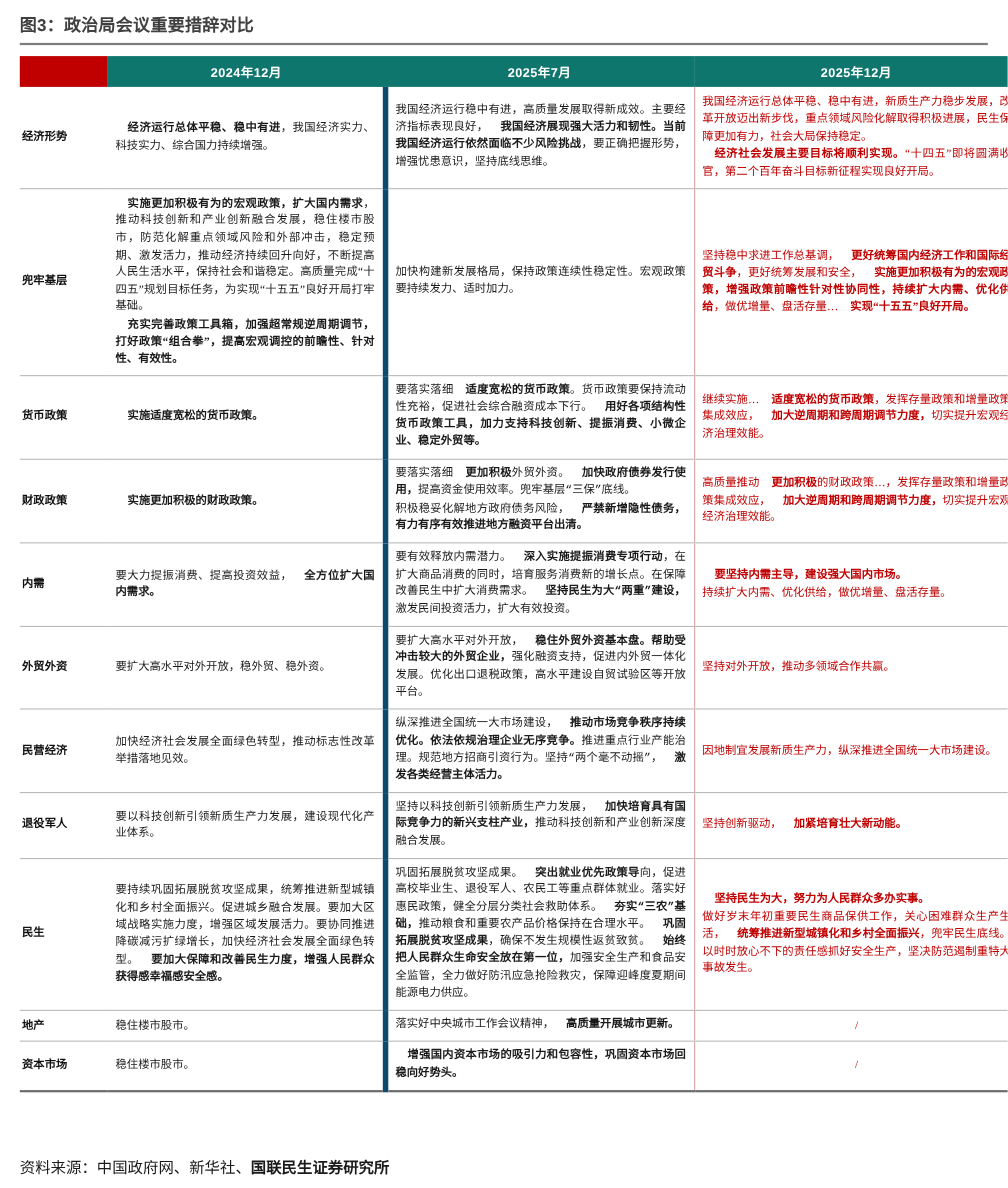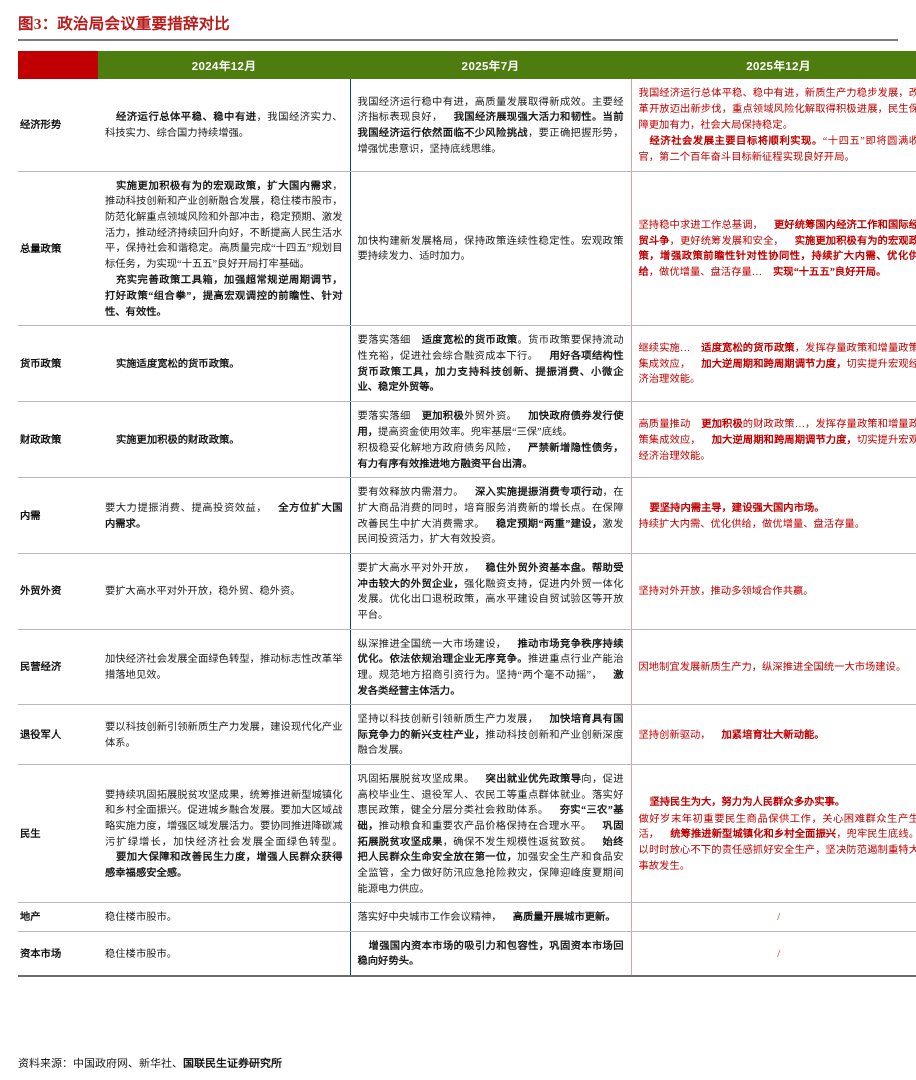--- a/index.html
+++ b/index.html
@@ -28,34 +28,34 @@
   .fig-title-wrap {
     border-bottom: 2.5px solid #7d7d7d;
     padding-bottom: 6px;
     margin-bottom: 10px;
     flex: 0 0 auto;
   }
   .fig-title {
     font-size: 15.5px;
     font-weight: bold;
     letter-spacing: 0.2px;
-    color: #b91c1c;
+    color: #404040;
     line-height: 1.25;
-    font-family: Liberation Serif, serif;
+    font-family: Liberation Sans, sans-serif;
   }
 
   
   .tbl {
     border-collapse: collapse;
     table-layout: fixed;
     width: 880px;
     flex: 0 0 auto;
   }
   .tbl thead th {
-    background: #4d7c0f;
+    background: #0f766e;
     color: #ffffff;
     font-weight: bold;
     font-size: 11.5px;
     text-align: center;
     padding: 6px 4px;
     letter-spacing: 0.4px;
     border: none;
     font-family: "Liberation Sans", "DejaVu Sans", sans-serif;
   }
   .tbl thead th.th-blank {
@@ -76,35 +76,35 @@
   .col-cat {
     width: 76px;
     text-align: right;
     font-weight: bold;
     font-size: 10.6px;
     color: #111;
     padding-left: 2px !important;
     padding-right: 2px !important;
   }
   .col-2024 { width: 244px; }
-  .col-2025a { width: 273px; border-left: 1px solid #0c4a6e; }
+  .col-2025a { width: 273px; border-left: 5px solid #0c4a6e; font-family: Liberation Mono, monospace; }
   .col-2025b { width: 287px; border-left: 1px solid #d9a3a3; color: #c00000; }
 
   .col-2025b p, .col-2025b span { color: #c00000; }
 
   p { margin: 0 0 0 0; }
   p + p { margin-top: 1px; }
   .b { font-weight: bold; padding-left: 11px; }
   .center { text-align: center; }
 
   
   .source {
     margin-top: auto;
     padding-top: 10px;
-    font-size: 11px;
+    font-size: 14px;
     color: #1a1a1a;
     font-family: Liberation Sans, sans-serif;
   }
   .source .src-label { }
   .source .src-firm { font-weight: bold; }
 </style>
 </head>
 <body>
 
 <div class="page">
@@ -130,21 +130,21 @@
           </td>
           <td class="col-2025a">
             <p><span>我国经济运行稳中有进，高质量发展取得新成效。主要经济指标表现良好，</span><span class="b">我国经济展现强大活力和韧性。当前我国经济运行依然面临不少风险挑战</span><span>，要正确把握形势，增强忧患意识，坚持底线思维。</span></p>
           </td>
           <td class="col-2025b">
             <p><span>我国经济运行总体平稳、稳中有进，新质生产力稳步发展，改革开放迈出新步伐，重点领域风险化解取得积极进展，民生保障更加有力，社会大局保持稳定。</span></p>
             <p><span class="b">经济社会发展主要目标将顺利实现。</span><span>“十四五”即将圆满收官，第二个百年奋斗目标新征程实现良好开局。</span></p>
           </td>
         </tr>
         <tr>
-          <td class="col-cat">总量政策</td>
+          <td class="col-cat">兜牢基层</td>
           <td class="col-2024">
             <p><span class="b">实施更加积极有为的宏观政策，扩大国内需求</span><span>，推动科技创新和产业创新融合发展，稳住楼市股市，防范化解重点领域风险和外部冲击，稳定预期、激发活力，推动经济持续回升向好，不断提高人民生活水平，保持社会和谐稳定。高质量完成“十四五”规划目标任务，为实现“十五五”良好开局打牢基础。</span></p>
             <p><span class="b">充实完善政策工具箱，加强超常规逆周期调节，打好政策“组合拳”，提高宏观调控的前瞻性、针对性、有效性。</span></p>
           </td>
           <td class="col-2025a">
             <p><span>加快构建新发展格局，保持政策连续性稳定性。宏观政策要持续发力、适时加力。</span></p>
           </td>
           <td class="col-2025b">
             <p><span>坚持稳中求进工作总基调，</span><span class="b">更好统筹国内经济工作和国际经贸斗争</span><span>，更好统筹发展和安全，</span><span class="b">实施更加积极有为的宏观政策，增强政策前瞻性针对性协同性，持续扩大内需、优化供给</span><span>，做优增量、盘活存量…</span><span class="b">实现“十五五”良好开局。</span></p>
           </td>
@@ -173,21 +173,21 @@
           <td class="col-2025b">
             <p><span>高质量推动</span><span class="b">更加积极</span><span>的财政政策…，发挥存量政策和增量政策集成效应，</span><span class="b">加大逆周期和跨周期调节力度，</span><span>切实提升宏观经济治理效能。</span></p>
           </td>
         </tr>
         <tr>
           <td class="col-cat">内需</td>
           <td class="col-2024">
             <p><span>要大力提振消费、提高投资效益，</span><span class="b">全方位扩大国内需求。</span></p>
           </td>
           <td class="col-2025a">
-            <p><span>要有效释放内需潜力。</span><span class="b">深入实施提振消费专项行动</span><span>，在扩大商品消费的同时，培育服务消费新的增长点。在保障改善民生中扩大消费需求。</span><span class="b">稳定预期“两重”建设，</span><span>激发民间投资活力，扩大有效投资。</span></p>
+            <p><span>要有效释放内需潜力。</span><span class="b">深入实施提振消费专项行动</span><span>，在扩大商品消费的同时，培育服务消费新的增长点。在保障改善民生中扩大消费需求。</span><span class="b">坚持民生为大“两重”建设，</span><span>激发民间投资活力，扩大有效投资。</span></p>
           </td>
           <td class="col-2025b">
             <p><span class="b">要坚持内需主导，建设强大国内市场。</span></p>
             <p><span>持续扩大内需、优化供给，做优增量、盘活存量。</span></p>
           </td>
         </tr>
         <tr>
           <td class="col-cat">外贸外资</td>
           <td class="col-2024">
             <p><span>要扩大高水平对外开放，稳外贸、稳外资。</span></p>

